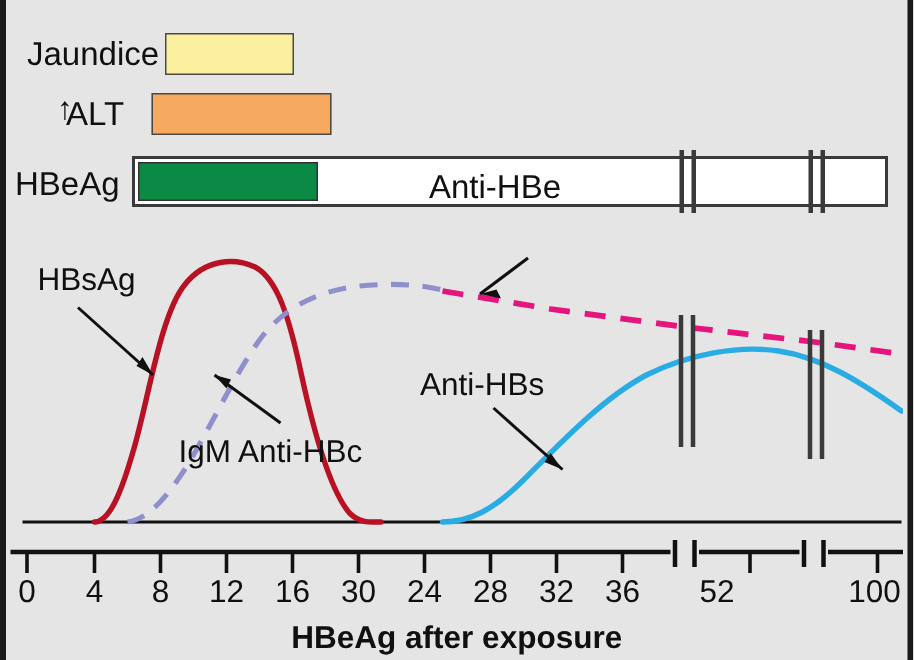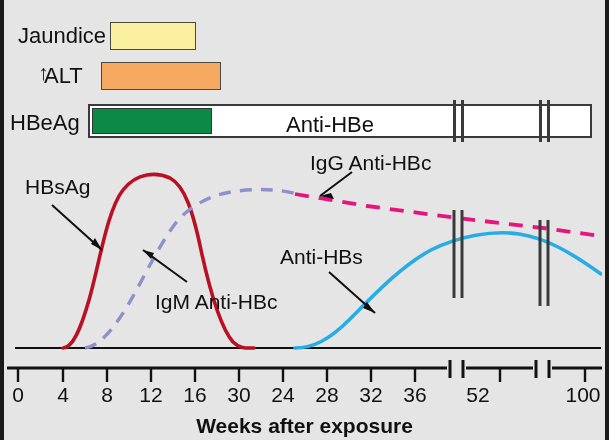--- a/index.html
+++ b/index.html
@@ -137,23 +137,22 @@
       <g stroke="#3a3a3a" stroke-width="3">
         <line x1="447" y1="60" x2="447" y2="148"></line>
         <line x1="455" y1="60" x2="455" y2="148"></line>
         <line x1="533" y1="70" x2="533" y2="156"></line>
         <line x1="541" y1="70" x2="541" y2="156"></line>
       </g>
     </svg>
 
     <div class="lbl curve-label" id="hbsag-label" style="left:18px;top:26px;">HBsAg</div>
 
-    <div class="lbl curve-label" id="igm-label" style="left:112px;top:141px;margin-left:36px;">IgM Anti-HBc</div>
+    <div class="lbl curve-label" id="igm-label" style="left:112px;top:141px;">IgM Anti-HBc</div>
 
-    <div class="lbl curve-label" id="igg-label" style="left:303px;top:2px;">IgG Anti-HBc</div>
 
     <div class="lbl curve-label" id="antihbs-label" style="left:273px;top:96px;">Anti-HBs</div>
   </div>
 
   <svg id="axis-svg" width="609" height="30" viewBox="0 0 609 30">
     <g stroke="#111111" stroke-width="3" fill="none">
 
       <line x1="7" y1="8" x2="447" y2="8"></line>
 
       <line x1="466" y1="8" x2="533" y2="8"></line>
@@ -186,15 +185,15 @@
   <div class="tick-lbl" style="left:151px;">12</div>
   <div class="tick-lbl" style="left:195px;">16</div>
   <div class="tick-lbl" style="left:239px;">30</div>
   <div class="tick-lbl" style="left:283px;">24</div>
   <div class="tick-lbl" style="left:327px;">28</div>
   <div class="tick-lbl" style="left:371px;">32</div>
   <div class="tick-lbl" style="left:415px;">36</div>
   <div class="tick-lbl" style="left:478px;">52</div>
   <div class="tick-lbl" style="left:583px;">100</div>
 
-  <div id="xaxis-title">Weeks after exposure</div>
+  <div id="xaxis-title">HBeAg after exposure</div>
 
 </div>
 
 </body></html>

